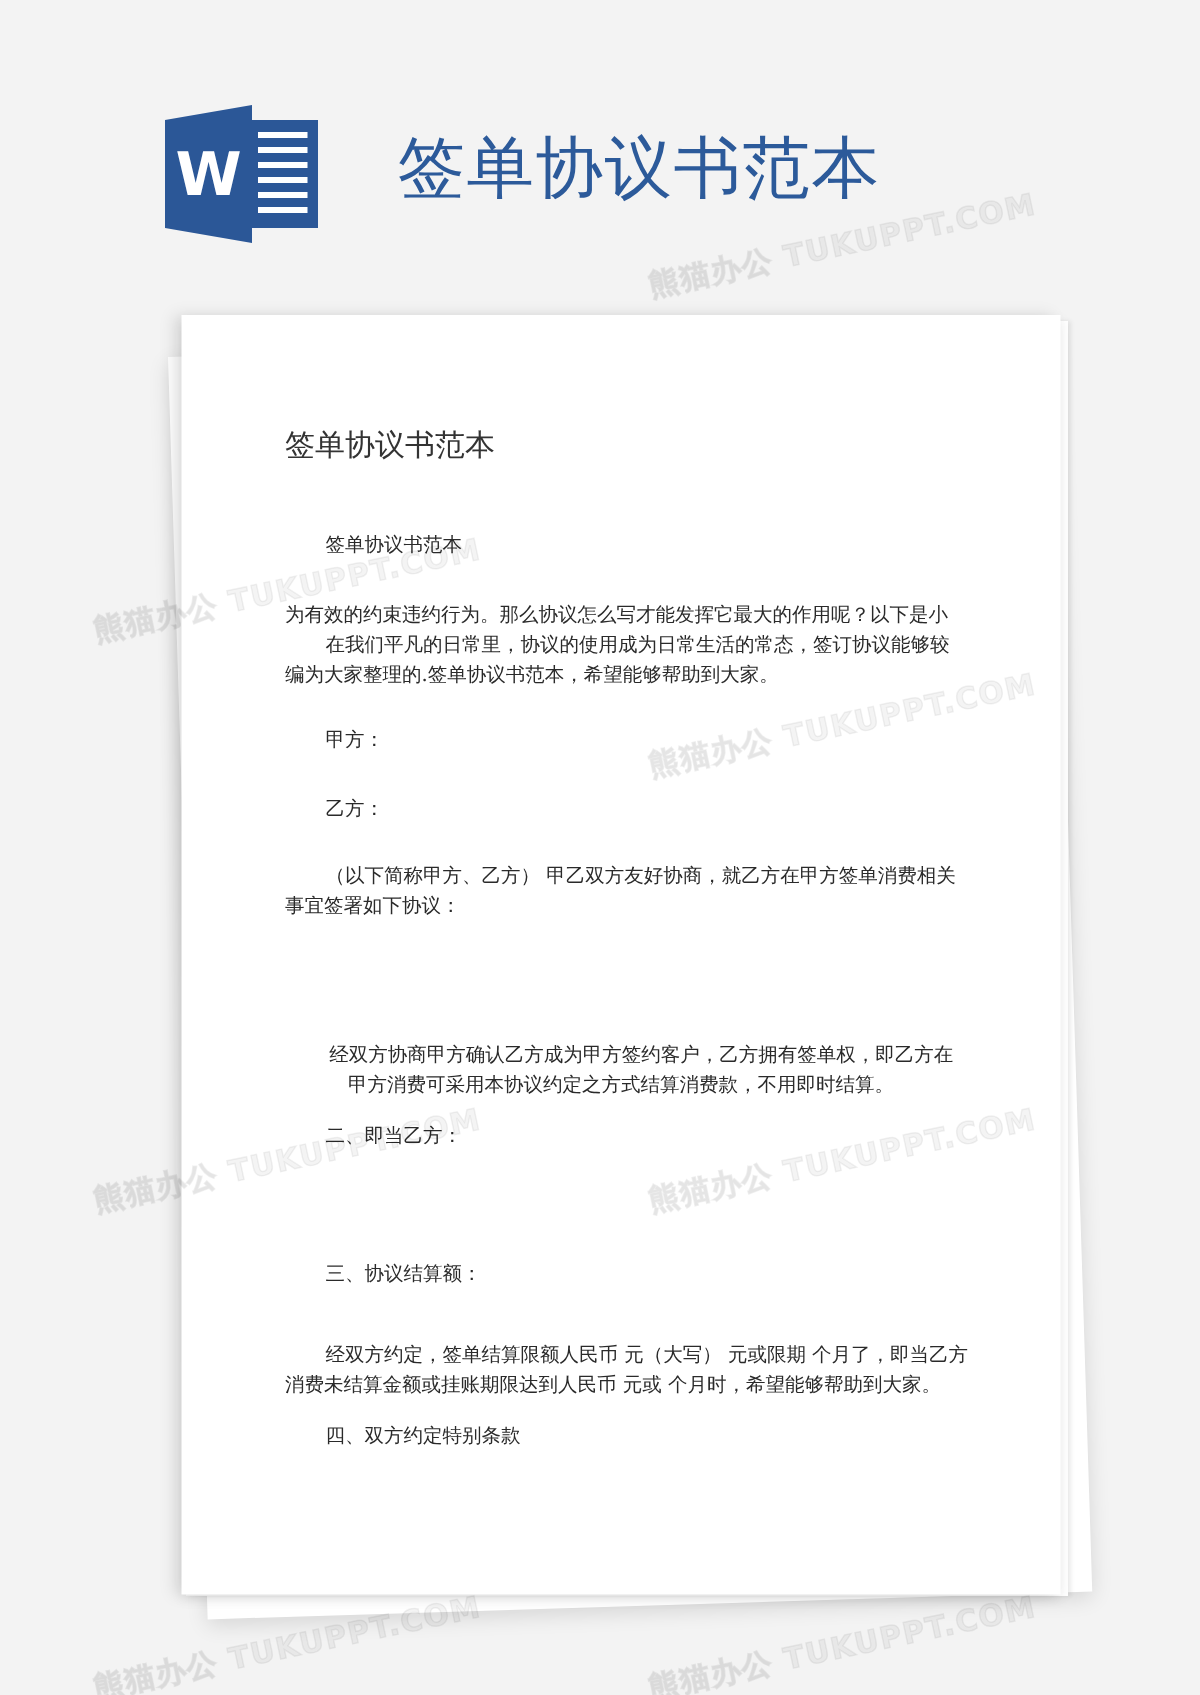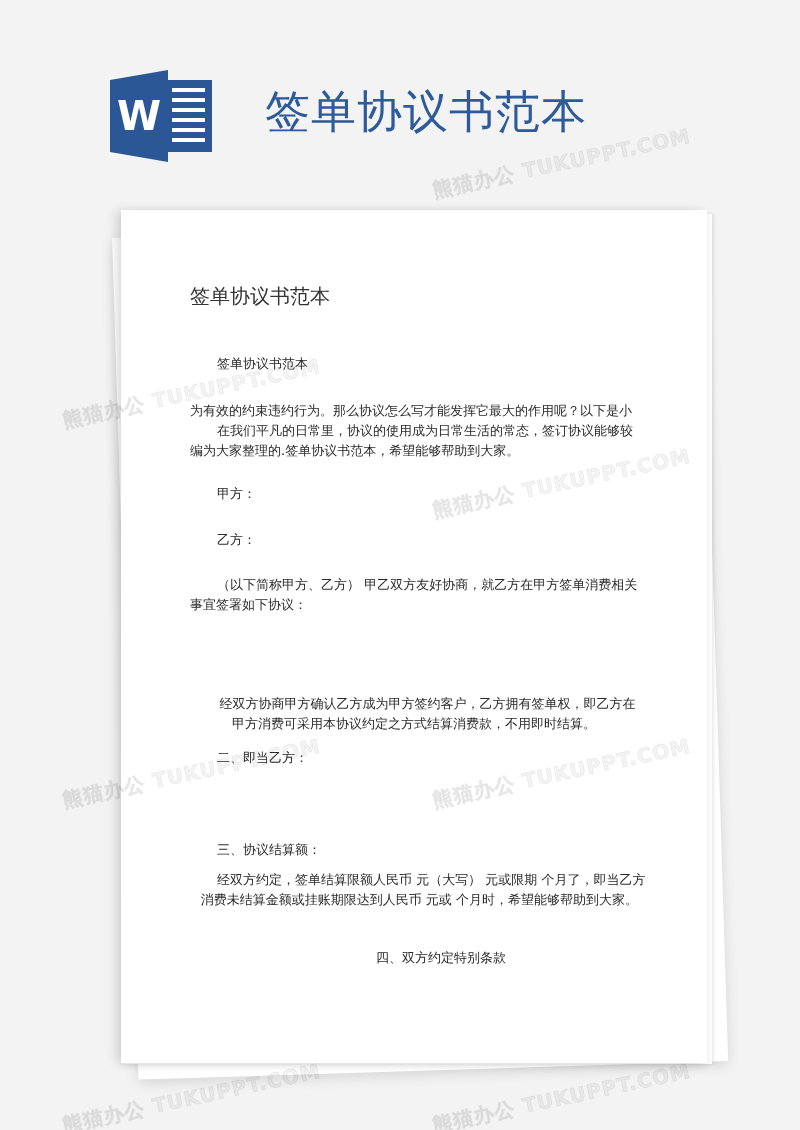--- a/index.html
+++ b/index.html
@@ -61,26 +61,26 @@
   <div class="p" style="top:484px;text-align:center;">
     <span class="line ind">经双方协商甲方确认乙方成为甲方签约客户，乙方拥有签单权，即乙方在</span>
     <span class="line">甲方消费可采用本协议约定之方式结算消费款，不用即时结算。</span>
   </div>
 
   <div class="p ind" style="top:538px;">二、即当乙方：</div>
 
 
   <div class="p ind" style="top:630px;">三、协议结算额：</div>
 
-  <div class="p" style="top:660px;text-align:right;">
+  <div class="p" style="top:684px;">
     <span class="line ind">经双方约定，签单结算限额人民币 元（大写） 元或限期 个月了，即当乙方</span>
     <span class="line">消费未结算金额或挂账期限达到人民币 元或 个月时，希望能够帮助到大家。</span>
   </div>
 
-  <div class="p ind" style="top:738px;text-align:center;">四、双方约定特别条款</div>
+  <div class="p ind" style="top:738px;">四、双方约定特别条款</div>
 </div>
 
 <div class="watermark" style="left:430px;top:150px;">熊猫办公 TUKUPPT.COM</div>
 <div class="watermark" style="left:60px;top:380px;">熊猫办公 TUKUPPT.COM</div>
 <div class="watermark" style="left:430px;top:470px;">熊猫办公 TUKUPPT.COM</div>
 <div class="watermark" style="left:60px;top:760px;">熊猫办公 TUKUPPT.COM</div>
 <div class="watermark" style="left:430px;top:760px;">熊猫办公 TUKUPPT.COM</div>
 <div class="watermark" style="left:60px;top:1085px;">熊猫办公 TUKUPPT.COM</div>
 <div class="watermark" style="left:430px;top:1085px;">熊猫办公 TUKUPPT.COM</div>
 

